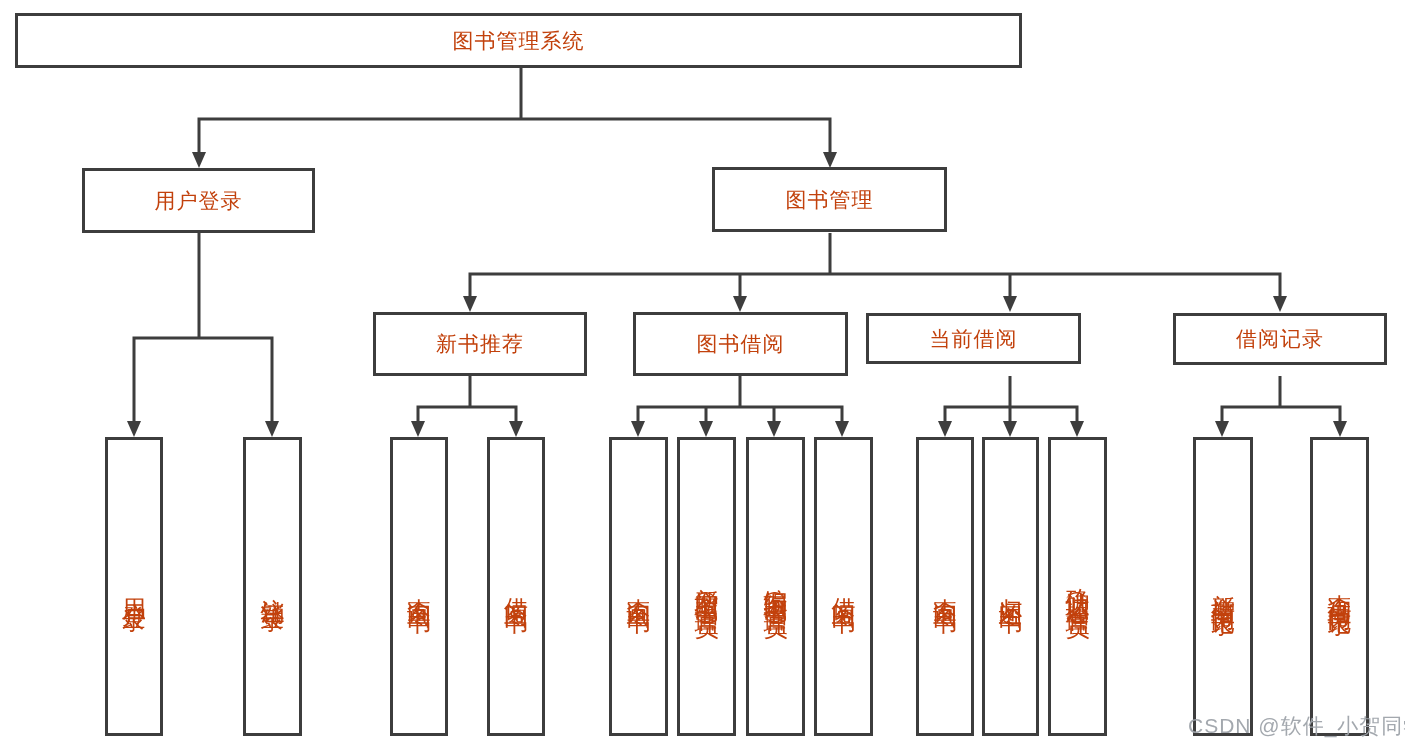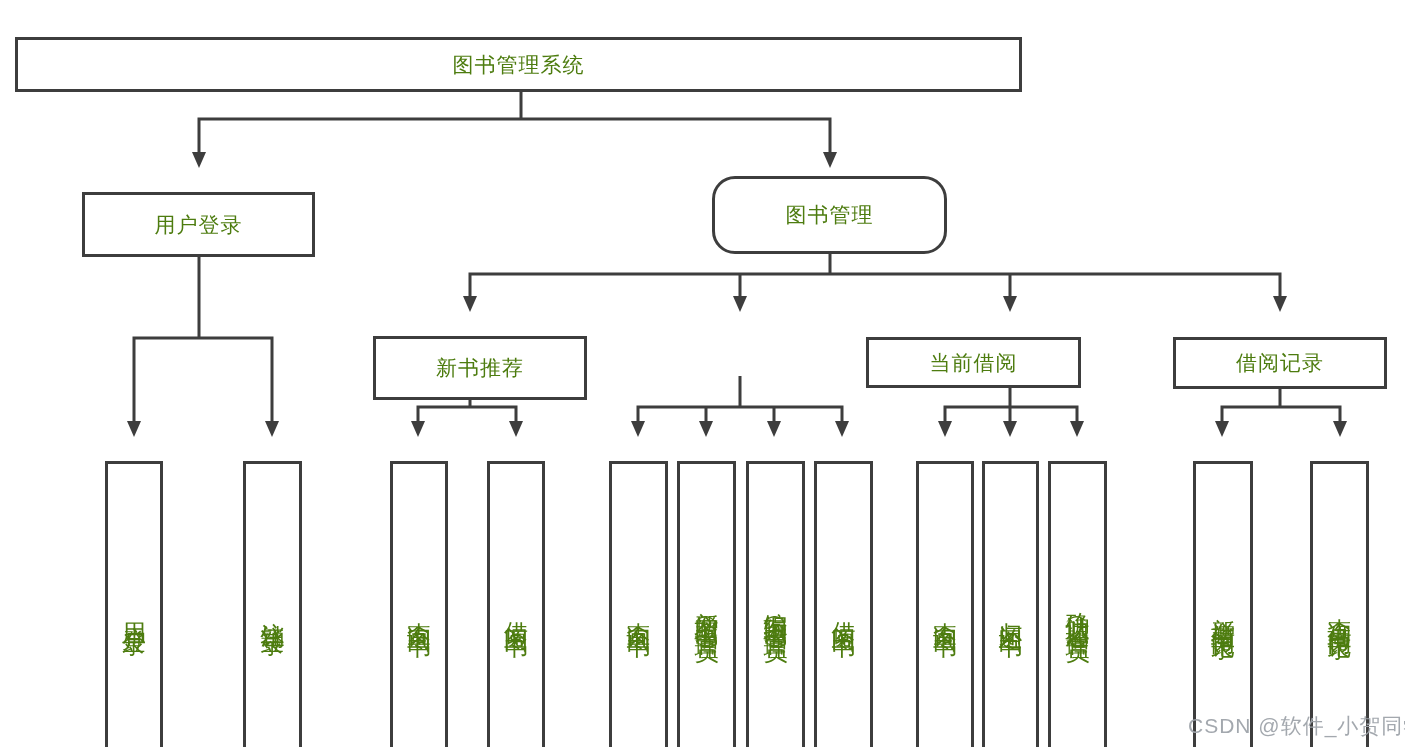--- a/index.html
+++ b/index.html
@@ -20,26 +20,25 @@
     left: 0; top: 0;
     width: 1405px;
     height: 747px;
     z-index: 1;
   }
   .node {
     position: absolute;
     box-sizing: border-box;
     border: 3px solid #3d3d3d;
     background: #ffffff;
-    color: #4d7c0f;
+    color: #c2410c;
     display: flex;
     align-items: center;
     justify-content: center;
     z-index: 2;
-    margin-top: 24px;
   }
   .hbox {
     font-size: 21px;
     letter-spacing: 1px;
     white-space: nowrap;
   }
   .vbox {
     writing-mode: vertical-rl;
     font-size: 24px;
     letter-spacing: 4px;
@@ -120,24 +119,25 @@
       <use href="#ah" transform="translate(1077,437)"></use>
       <use href="#ah" transform="translate(1222,437)"></use>
       <use href="#ah" transform="translate(1340,437)"></use>
     </g>
   </svg>
 
   <div class="node hbox" style="left:15px; top:13px; width:1007px; height:55px;">图书管理系统</div>
 
   <div class="node hbox" style="left:82px; top:168px; width:233px; height:65px;">用户登录</div>
 
-  <div class="node hbox" style="left:712px; top:152px; width:235px; height:78px;border-radius:23px;">图书管理</div>
+  <div class="node hbox" style="left:712px; top:167px; width:235px; height:65px;">图书管理</div>
 
   <div class="node hbox" style="left:373px; top:312px; width:214px; height:64px;">新书推荐</div>
 
+  <div class="node hbox" style="left:633px; top:312px; width:215px; height:64px;">图书借阅</div>
 
   <div class="node hbox" style="left:866px; top:313px; width:215px; height:51px;font-family:Liberation Serif, serif;">当前借阅</div>
 
   <div class="node hbox" style="left:1173px; top:313px; width:214px; height:52px;">借阅记录</div>
 
   <div class="node vbox" style="left:105px; width:58px;">用户登录</div>
 
   <div class="node vbox" style="left:243px; width:59px;">注销登录</div>
 
   <div class="node vbox" style="left:390px; width:58px;">查询图书</div>

